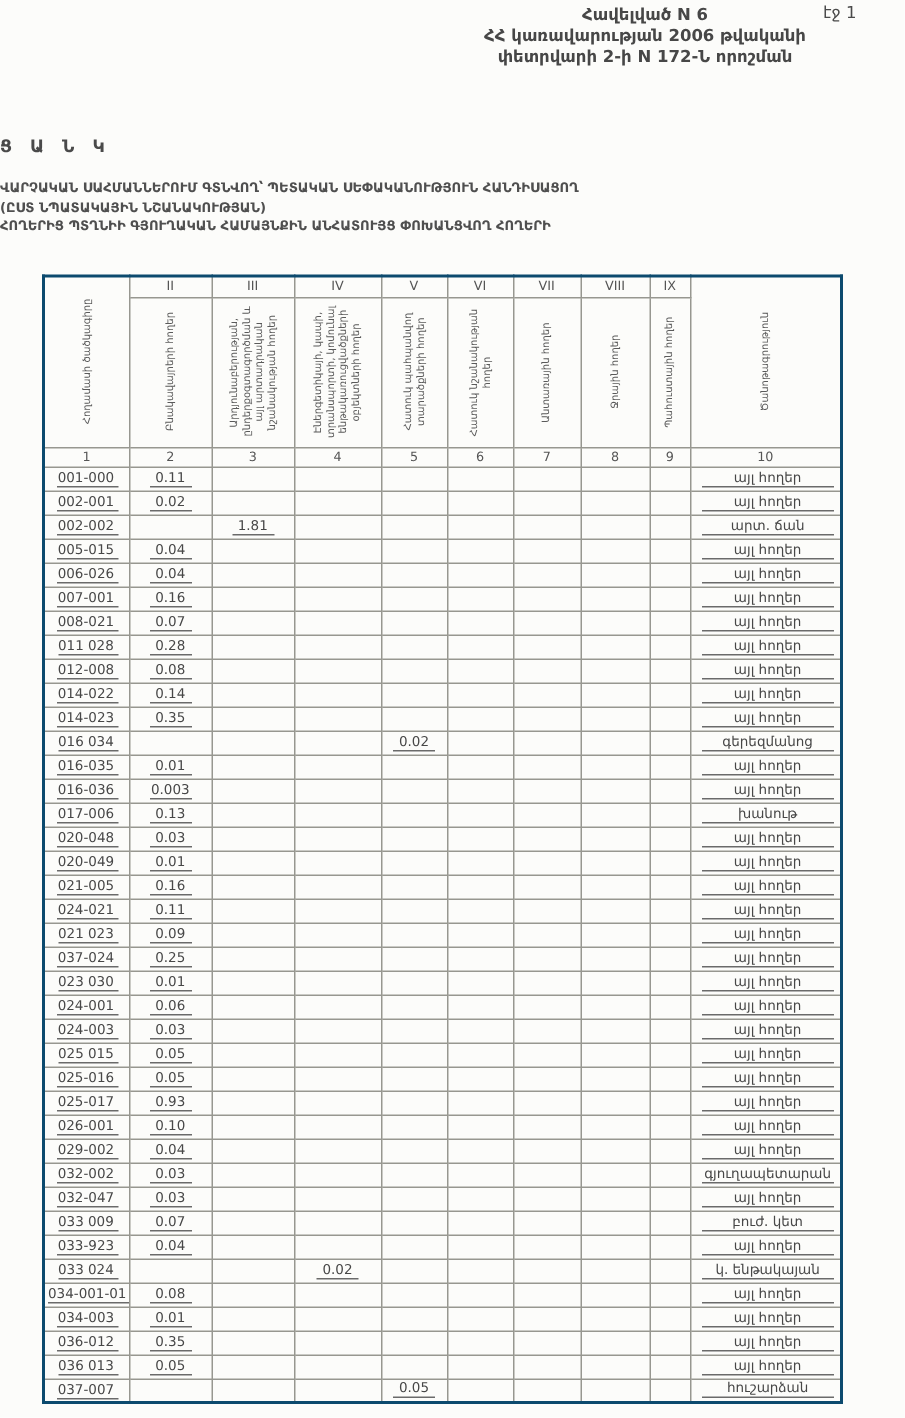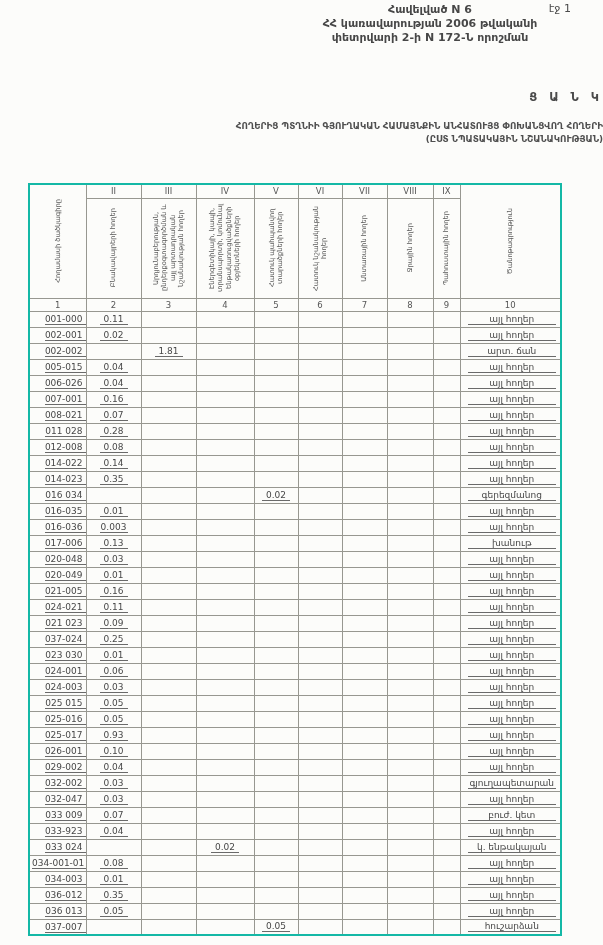--- a/index.html
+++ b/index.html
@@ -12,48 +12,48 @@
   .page-number {
     position: absolute; top: 2px; right: 32px;
     font-size: 11px; font-weight: normal; color: #4a4a4a;
   }
   .appendix {
     position: absolute; top: 3px; left: 255px; width: 350px;
     text-align: center; font-weight: bold; font-size: 11px;
     line-height: 14px; color: #474747;
   }
   .title-block {
-    position: absolute; top: 90px; left: 0; width: 603px; text-align: right;
+    position: absolute; top: 90px; left: 0; width: 603px; text-align: left;
   }
   .title-heading {
     font-size: 11.5px; font-weight: bold; letter-spacing: 4px;
     color: #4a4a4a; margin-bottom: 16px;
   }
   .title-line {
     font-size: 8.8px; font-weight: bold; line-height: 12.5px; color: #4f4f4f;
   }
   table.land {
     position: absolute; top: 183px; left: 28px; width: 532px;
     border-collapse: collapse; table-layout: fixed;
-    border: 2px solid #14b8a6;
+    border: 2px solid #0c4a6e;
   }
   table.land th, table.land td {
     border: 1px solid #979790; overflow: hidden;
   }
   th.numeral { height: 14px; font-size: 8.5px; font-weight: normal; color: #555; text-align: center; }
   tr.rot-row th { height: 100px; vertical-align: middle; font-weight: normal; }
   .rot {
     writing-mode: vertical-rl; transform: rotate(180deg);
     font-size: 6.7px; line-height: 1.25; color: #5a5a5a;
     margin: 0 auto; max-height: 96px; text-align: center;
   }
   th.side { vertical-align: middle; font-weight: normal; }
   td.num-row { height: 13px; font-size: 8.5px; text-align: center; color: #555; }
   tbody td { height: 16px; font-size: 9px; color: #474747; }
-  td.code-cell { text-align: right; padding-left: 2px; white-space: nowrap; }
+  td.code-cell { text-align: center; padding-left: 2px; white-space: nowrap; }
   td.code-cell span { border-bottom: 1px solid #6a6a6a; padding: 0 3px 0 0; }
   td.value-cell { text-align: center; }
   td.value-cell span { display: inline-block; min-width: 28px; border-bottom: 1px solid #6a6a6a; }
   td.note-cell { text-align: center; padding-left: 3px; position: relative; overflow: visible; white-space: nowrap; }
   td.note-cell .nt { display: inline-block; min-width: 88px; border-bottom: 1px solid #6a6a6a; }
 </style>
 </head>
 <body>
 
 <div class="page">
@@ -61,22 +61,23 @@
   <div class="page-number">էջ 1</div>
 
   <div class="appendix">
     <div>Հավելված N 6</div>
     <div>ՀՀ կառավարության 2006 թվականի</div>
     <div>փետրվարի 2-ի N 172-Ն որոշման</div>
   </div>
 
   <div class="title-block">
     <div class="title-heading">Ց Ա Ն Կ</div>
+    <div class="title-line">ՎԱՐՉԱԿԱՆ ՍԱՀՄԱՆՆԵՐՈՒՄ ԳՏՆՎՈՂ՝ ՊԵՏԱԿԱՆ ՍԵՓԱԿԱՆՈՒԹՅՈՒՆ ՀԱՆԴԻՍԱՑՈՂ</div>
+    <div class="title-line">(ԸՍՏ ՆՊԱՏԱԿԱՅԻՆ ՆՇԱՆԱԿՈՒԹՅԱՆ)</div>
     <div class="title-line">ՀՈՂԵՐԻՑ ՊՏՂՆԻԻ ԳՅՈՒՂԱԿԱՆ ՀԱՄԱՅՆՔԻՆ ԱՆՀԱՏՈՒՅՑ ՓՈԽԱՆՑՎՈՂ ՀՈՂԵՐԻ</div>
-    <div class="title-line">(ԸՍՏ ՆՊԱՏԱԿԱՅԻՆ ՆՇԱՆԱԿՈՒԹՅԱՆ)</div>
   </div>
 
   <table class="land">
     <colgroup>
       <col style="width:57px">
         <col style="width:55px">
         <col style="width:55px">
       <col style="width:58px">
         <col style="width:44px">
         <col style="width:44px">

